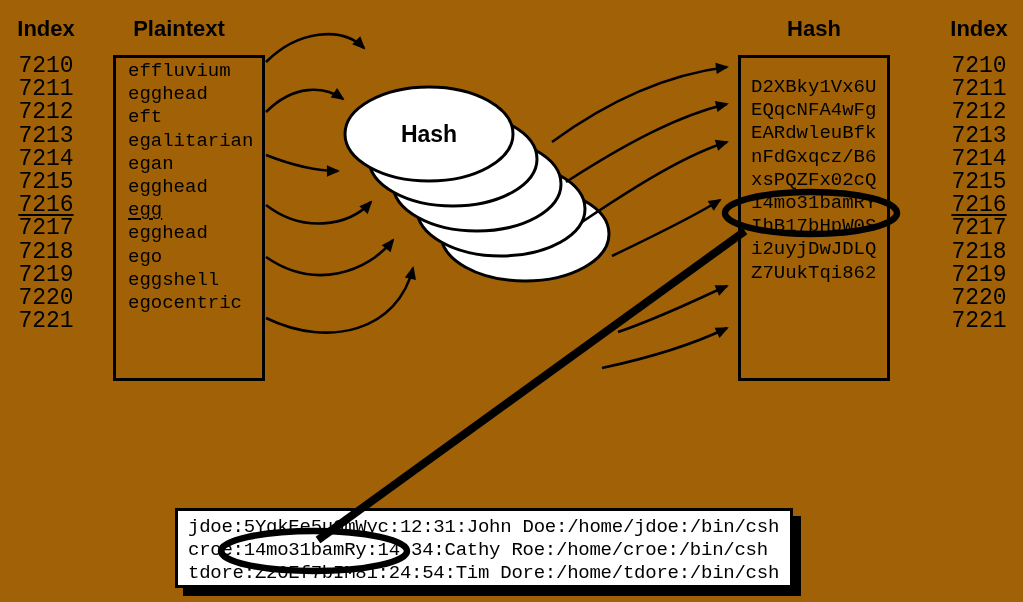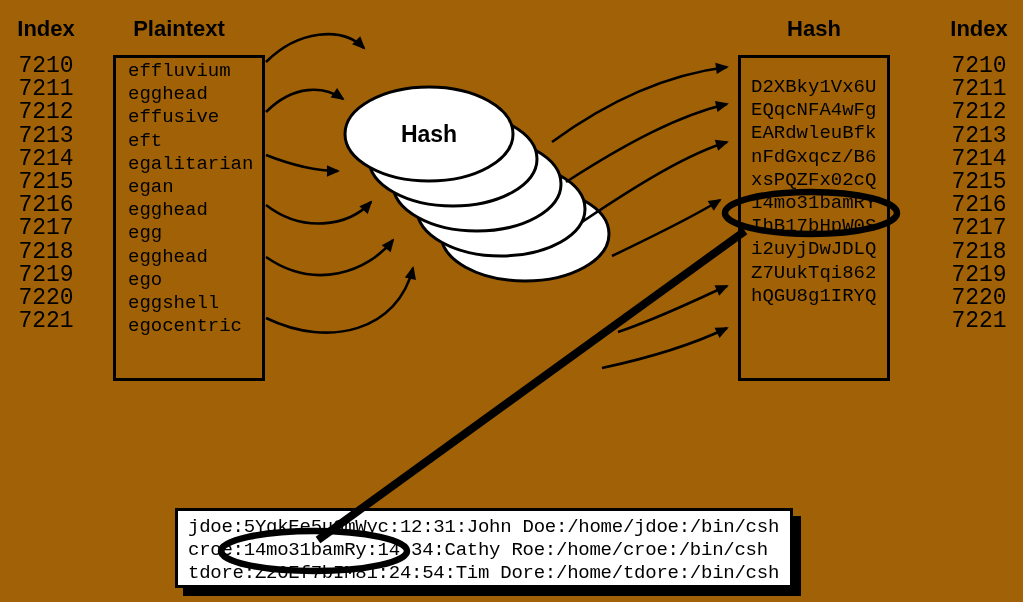--- a/index.html
+++ b/index.html
@@ -31,20 +31,21 @@
     position:absolute;top:55px;width:152px;height:326px;
     border:3px solid #000;box-sizing:border-box;
     font-size:19px;
   }
   .databox .item{height:23.2px;line-height:23.2px;white-space:nowrap;}
   #box-plaintext{left:113px;padding:2px 0 0 12px;}
   #box-hash{left:738px;padding:18px 0 0 10px;}
 
   
   .u-col .item.hl{
+    text-decoration:underline;
     text-decoration-thickness:1.5px;
     text-underline-offset:3px;
   }
 
   #password-box{
     position:absolute;left:175px;top:508px;width:618px;height:80px;
     border:3px solid #000;box-sizing:border-box;
     box-shadow:8px 8px 0 #000;
     background:#fff;
     padding:5px 0 0 10px;
@@ -88,21 +89,20 @@
       <div class="item">7218</div>
       <div class="item">7219</div>
       <div class="item">7220</div>
       <div class="item">7221</div>
     </div>
 
   <div class="databox u-col" id="box-plaintext">
 
   <div class="item">effluvium</div>
       <div class="item">egghead</div>
-      <div class="item">effusive</div>
       <div class="item">eft</div>
       <div class="item">egalitarian</div>
       <div class="item">egan</div>
       <div class="item">egghead</div>
       <div class="item hl">egg</div>
       <div class="item">egghead</div>
       <div class="item">ego</div>
       <div class="item">eggshell</div>
       <div class="item">egocentric</div>
     </div>
@@ -111,21 +111,20 @@
 
   <div class="item">D2XBky1Vx6U</div>
       <div class="item">EQqcNFA4wFg</div>
       <div class="item">EARdwleuBfk</div>
       <div class="item">nFdGxqcz/B6</div>
       <div class="item">xsPQZFx02cQ</div>
       <div class="item hl">14mo31bamRY</div>
       <div class="item">IhB17bHpW0S</div>
       <div class="item">i2uyjDwJDLQ</div>
       <div class="item">Z7UukTqi862</div>
-      <div class="item">hQGU8g1IRYQ</div>
     </div>
 
   <div class="col u-col" id="col-index-right">
 
   <div class="item">7210</div>
       <div class="item">7211</div>
       <div class="item">7212</div>
       <div class="item">7213</div>
       <div class="item">7214</div>
       <div class="item">7215</div>

